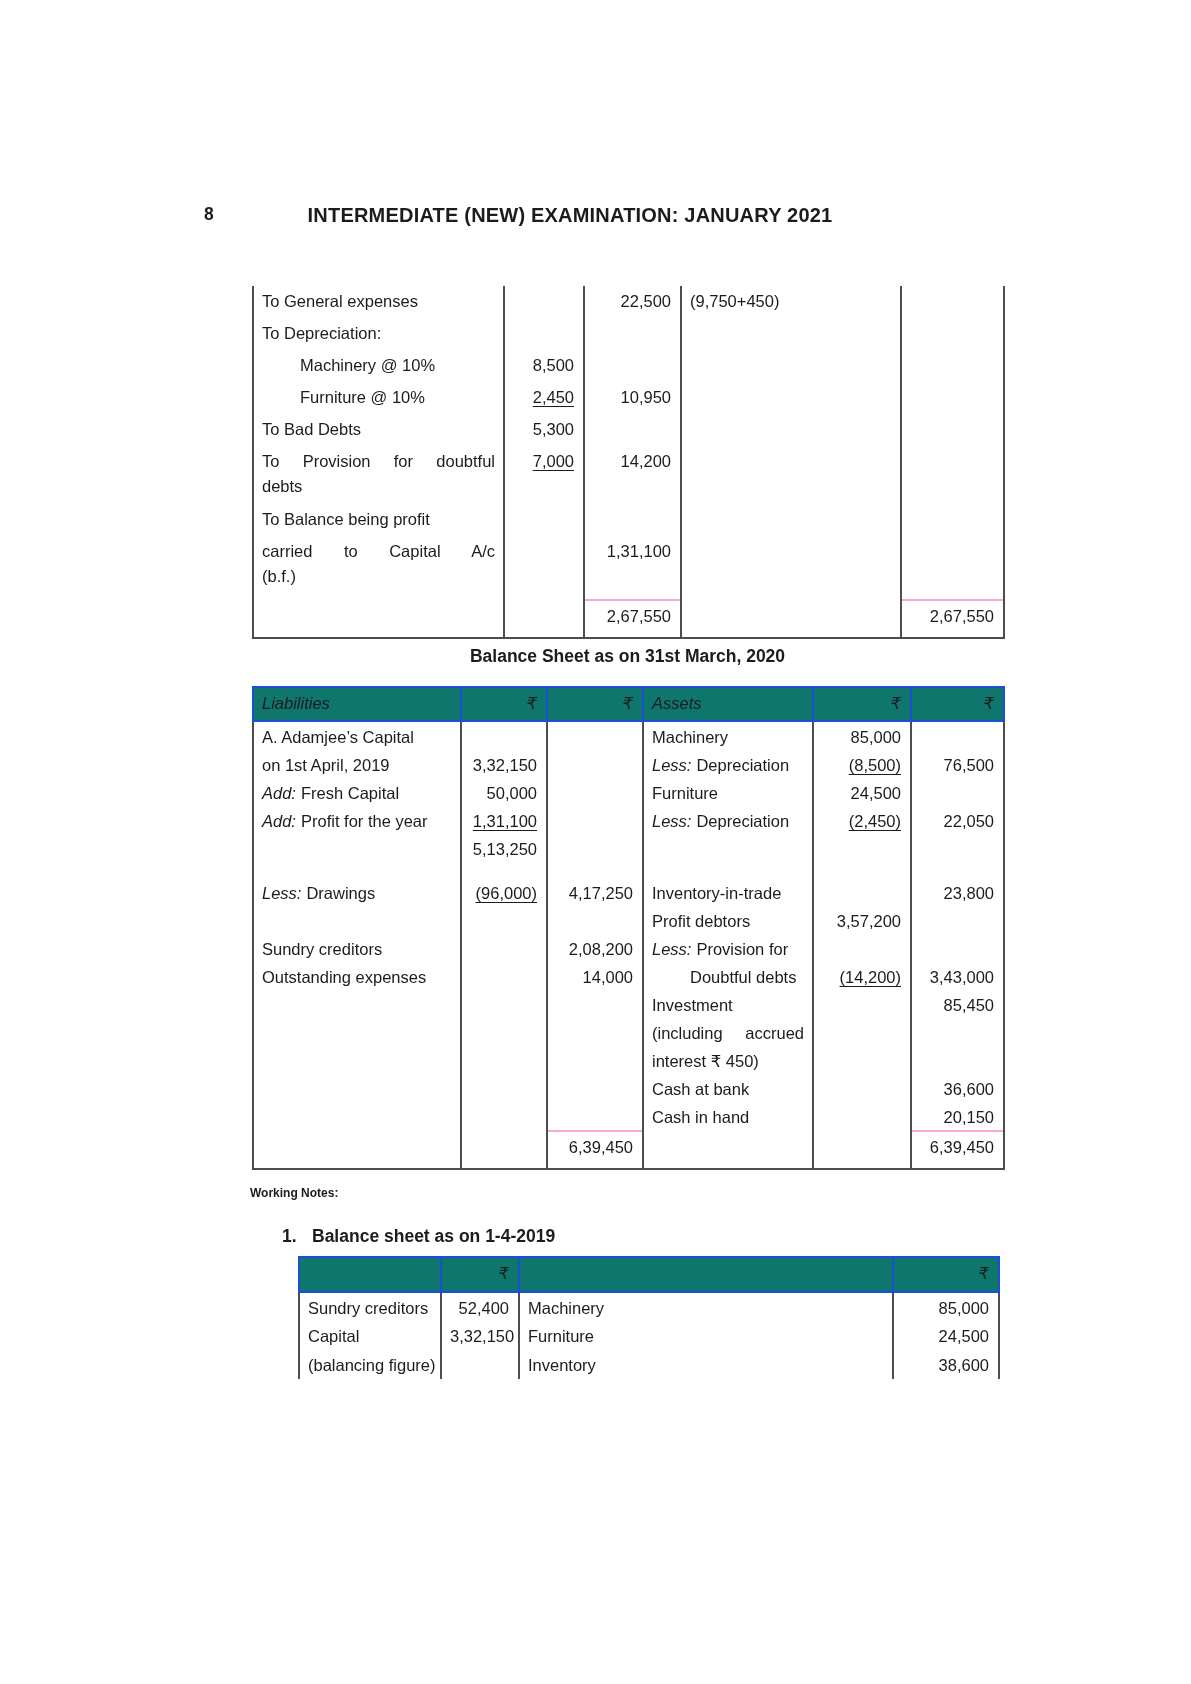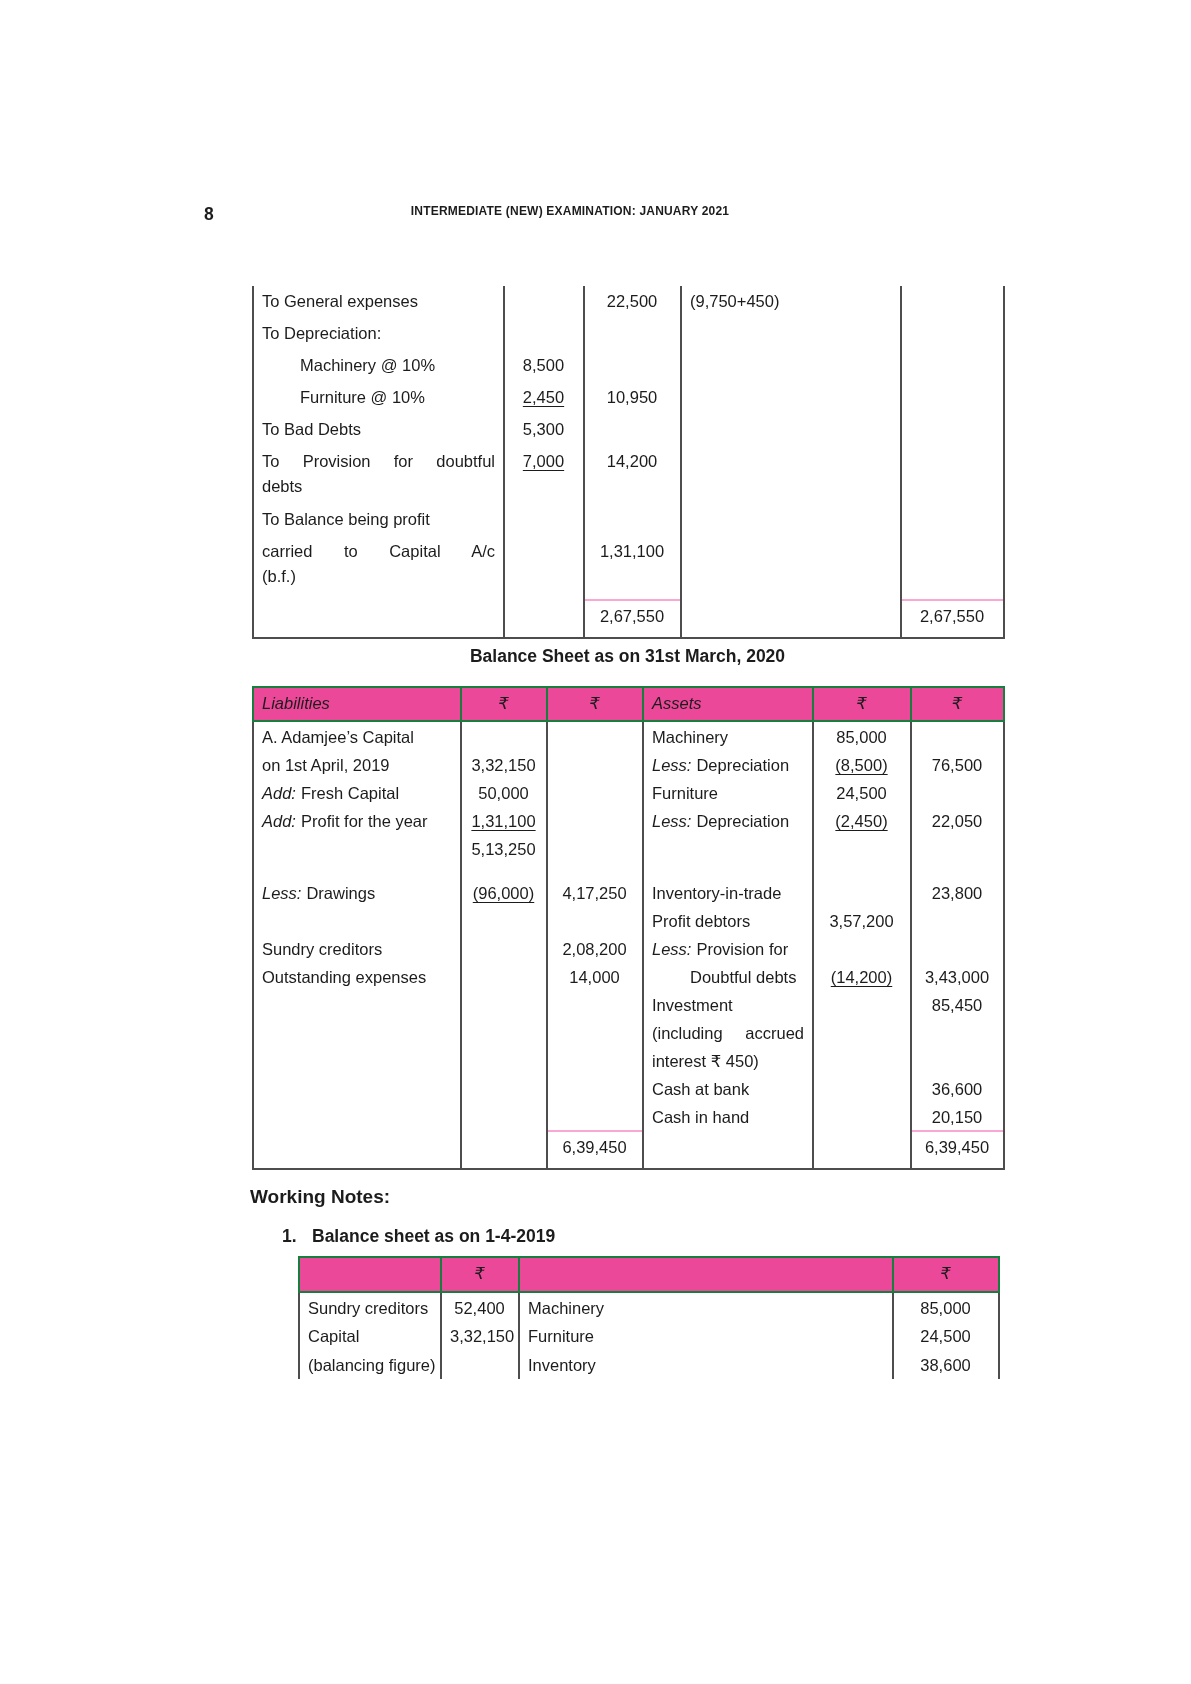--- a/index.html
+++ b/index.html
@@ -2,47 +2,47 @@
 <html><head>
 <meta charset="utf-8">
 <style>
   html,body{margin:0;padding:0;background:#e8e8e8;}
   #page{position:relative;width:1191px;height:1684px;background:#ffffff;overflow:hidden;
         font-family:"Liberation Sans","DejaVu Sans",sans-serif;color:#1c1c1c;}
 
   
   #pgnum{position:absolute;left:204px;top:204px;font-size:17.5px;font-weight:bold;}
   #pgtitle{position:absolute;left:150px;top:204px;width:840px;text-align:center;
-           font-size:12px;font-weight:bold;letter-spacing:.2px;}
+           font-size:20px;font-weight:bold;letter-spacing:.2px;}
 
   
   table{border-collapse:collapse;table-layout:fixed;position:absolute;}
   td{font-size:16.5px;line-height:25px;padding:3px 8px 0 8px;vertical-align:top;
      overflow:hidden;white-space:nowrap;}
   td.bLR{border-left:2px solid #4d4d4d;border-right:2px solid #4d4d4d;}
-  .n{text-align:center;padding-right:9px;}
+  .n{text-align:right;padding-right:9px;}
   .ind{padding-left:46px;}
   .u{text-decoration:underline;text-underline-offset:3px;}
   .it{font-style:italic;}
   .pre{font-style:italic;}
   .pre:not(:empty){margin-right:5px;}
   .jl{display:block;text-align:justify;text-align-last:justify;}
   .l2{display:block;}
-  .grayhdr td{background:#ec4899;border:2px solid #15803d;}
+  .grayhdr td{background:#0f766e;border:2px solid #1d4ed8;}
   .topline{border-top:2px solid #f9a8d4;}
   .botline td{border-bottom:2px solid #4d4d4d;}
 
   
   #pl{left:252px;top:286px;width:751px;}
   
   #bstitle{position:absolute;left:252px;top:646px;width:751px;text-align:center;
            font-size:17.5px;font-weight:bold;}
   #bs{left:252px;top:686px;width:751px;}
   
-  #wnhead{position:absolute;left:250px;top:1186px;font-size:19px;font-weight:bold;}
+  #wnhead{position:absolute;left:250px;top:1186px;font-size:12px;font-weight:bold;}
   #note1{position:absolute;left:282px;top:1226px;font-size:17.5px;font-weight:bold;display:flex;}
   #note1 .num{width:30px;}
   #wn{left:298px;top:1256px;width:700px;}
 </style>
 </head>
 <body>
 
 <div id="page">
 
   <span id="pgnum">8</span>

